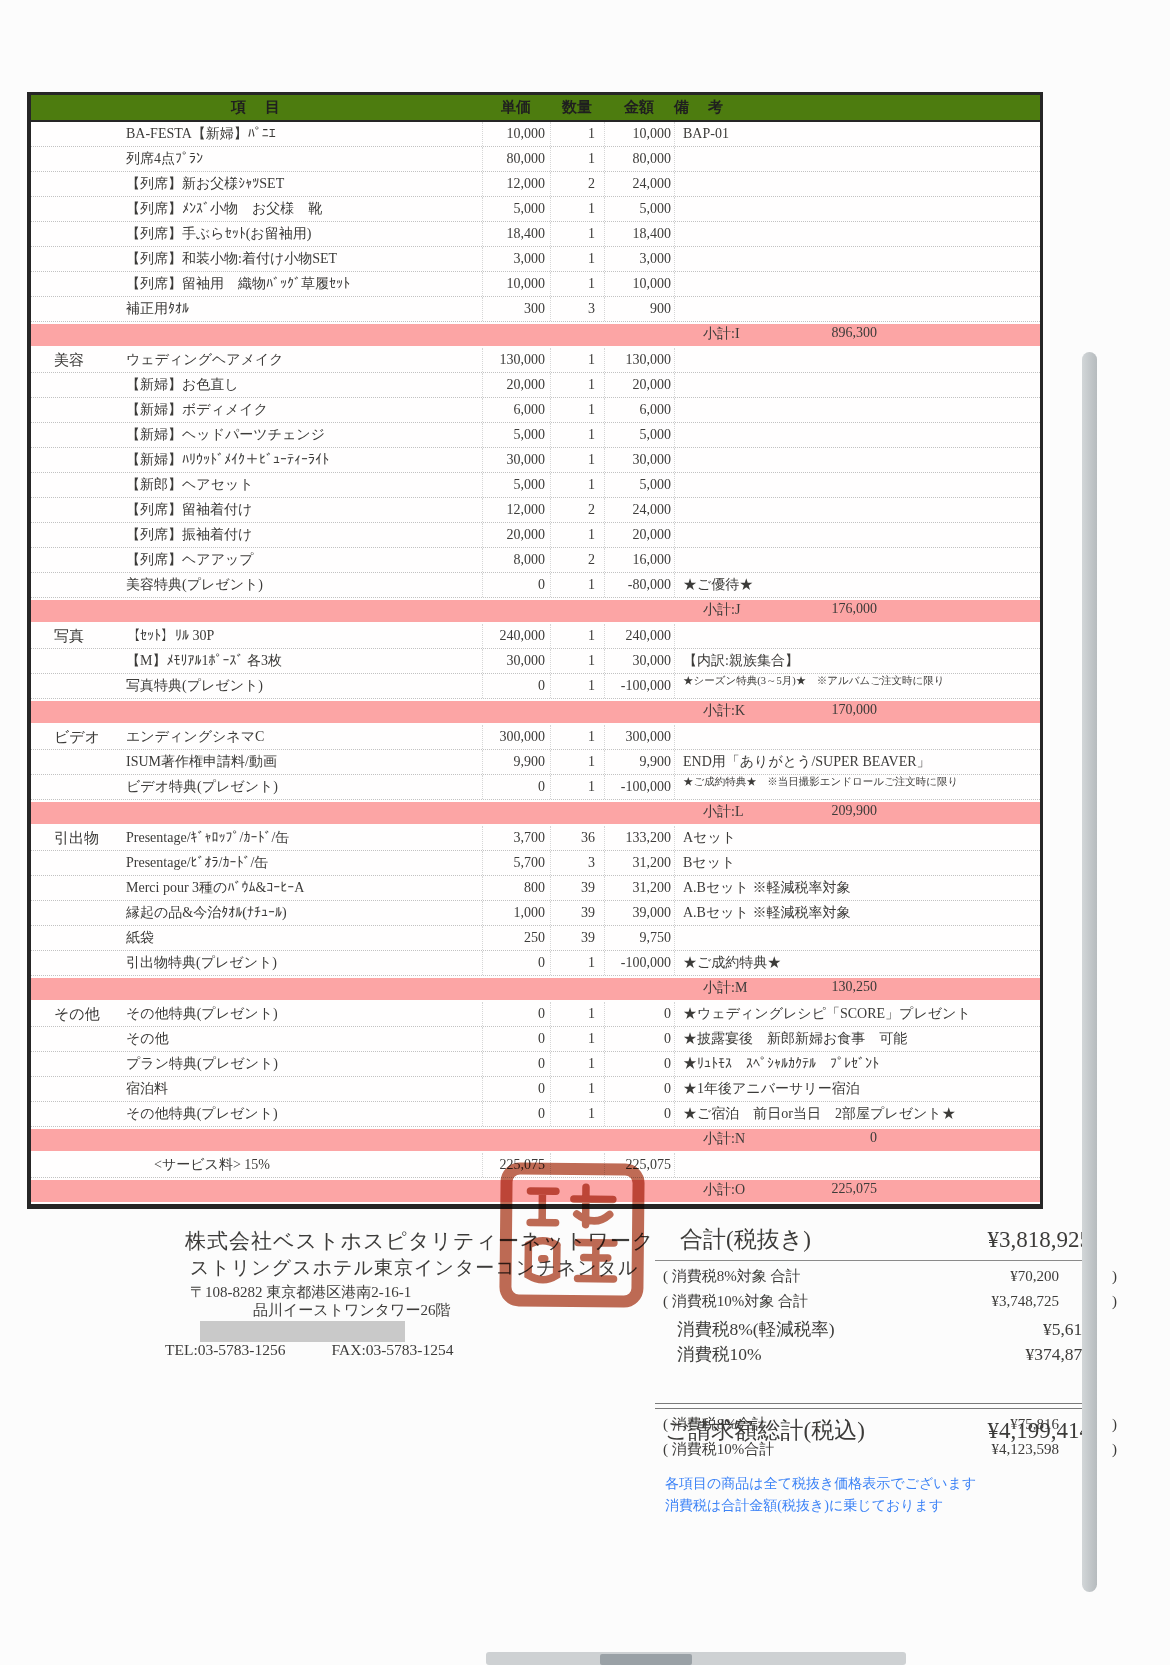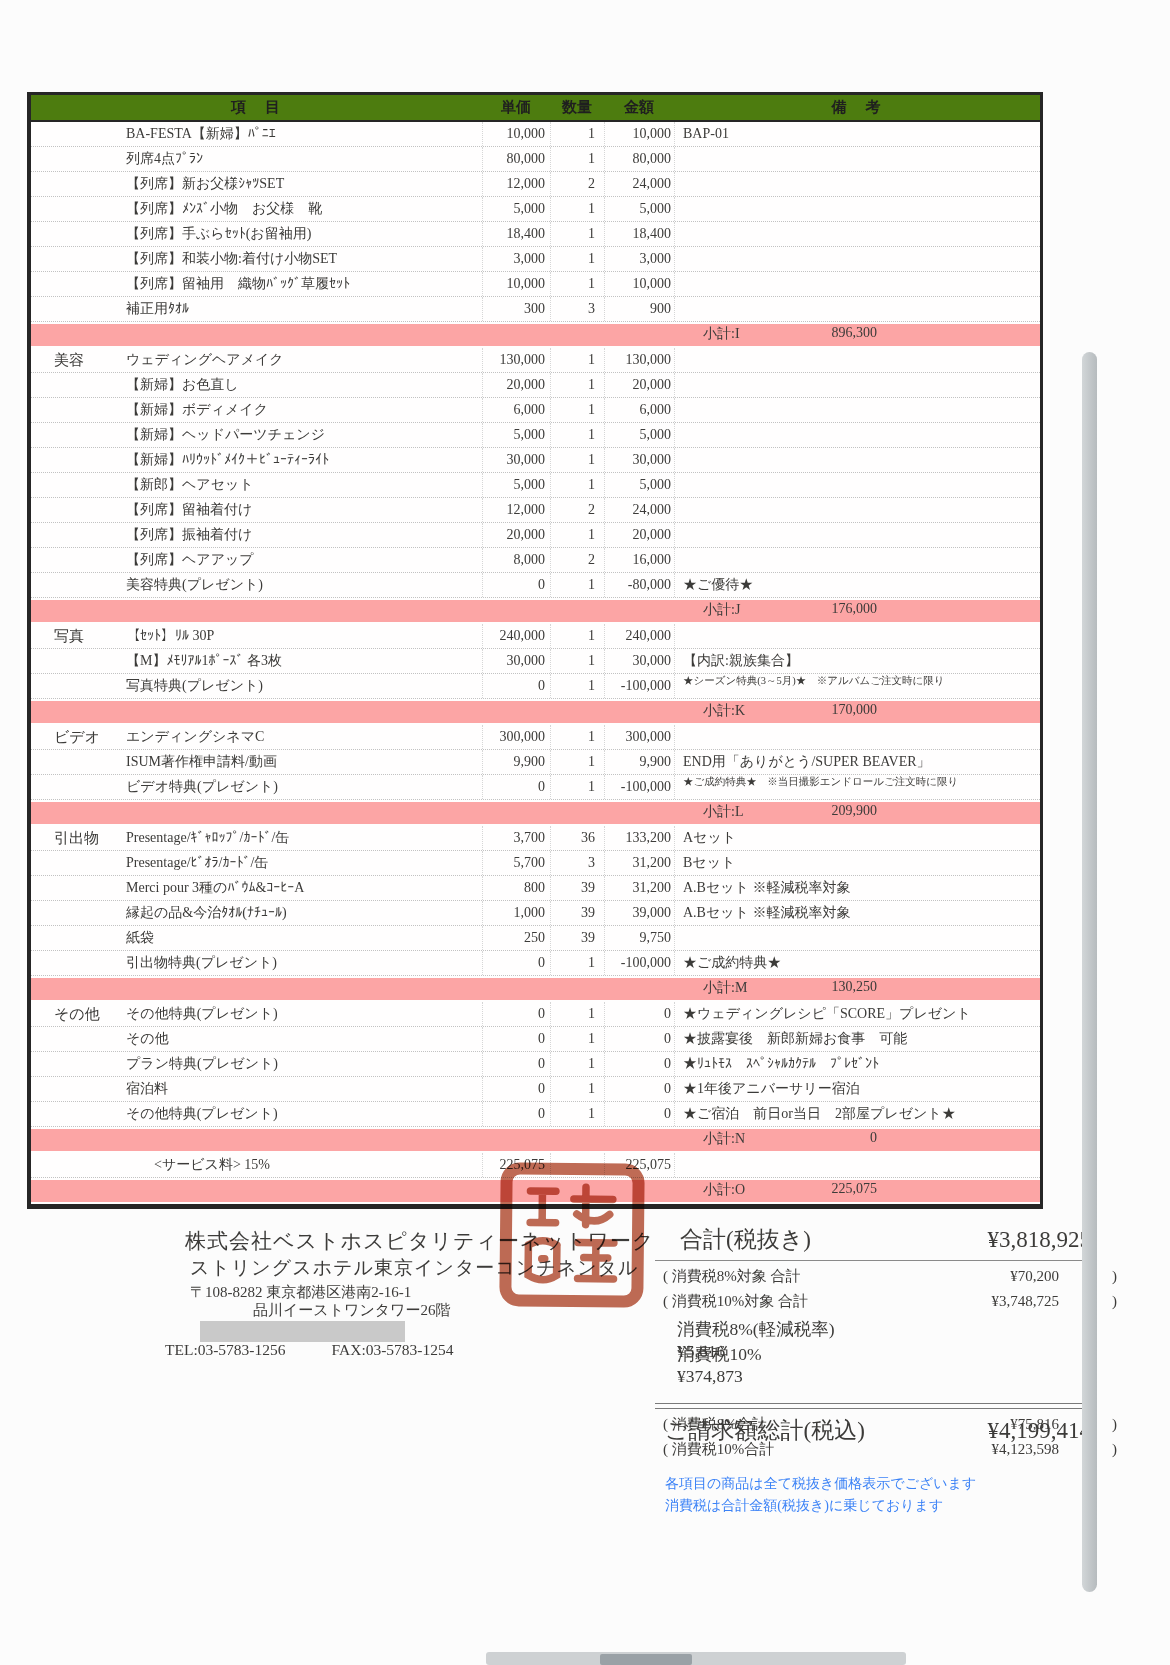--- a/index.html
+++ b/index.html
@@ -9,21 +9,21 @@
   
   .table{position:absolute;left:27px;top:92px;width:1016px;box-sizing:border-box;
          border:3px solid #262626;border-left-width:4px;border-bottom-width:5px;background:#fffefe;}
   .table *{box-sizing:border-box;}
   .thead{display:flex;height:27px;background:#4d7c0f;border-bottom:2px solid #262626;
          align-items:center;font-size:15px;font-weight:bold;color:#1f1f1f;}
   .h-item{width:451px;text-align:center;letter-spacing:2px;}
   .h-unit{width:68px;text-align:center;}
   .h-qty{width:54px;text-align:center;}
   .h-amt{width:70px;text-align:center;}
-  .h-rem{flex:1;text-align:center;letter-spacing:2px;}
+  .h-rem{flex:1;letter-spacing:2px;}
 
   .trow{display:flex;height:25px;border-bottom:1px dotted #c2c2c2;align-items:center;font-size:14px;}
   .c-cat{width:85px;padding-left:23px;font-size:15px;white-space:nowrap;}
   .c-item{width:366px;padding-left:10px;white-space:nowrap;overflow:hidden;}
   .indent .c-item{padding-left:38px;}
   .c-unit{width:68px;text-align:right;padding-right:5px;border-left:1px dotted #d6d6d6;height:100%;line-height:24px;}
   .c-qty{width:54px;text-align:right;padding-right:9px;border-left:1px dotted #d6d6d6;height:100%;line-height:24px;}
   .c-amt{width:70px;text-align:right;padding-right:3px;border-left:1px dotted #d6d6d6;height:100%;line-height:24px;}
   .c-rem{flex:1;padding-left:8px;border-left:1px dotted #d6d6d6;white-space:nowrap;overflow:hidden;height:100%;line-height:24px;}
   .c-rem.small{font-size:10.5px;white-space:normal;line-height:1.15;padding-top:1px;}
@@ -45,21 +45,21 @@
   .stamp{position:absolute;left:497px;top:1155px;width:150px;height:160px;color:#b14a2f;
          opacity:.82;mix-blend-mode:multiply;transform:rotate(.6deg);}
 
   
   .totals{position:absolute;left:655px;top:1224px;width:462px;}
   .t-row{display:flex;align-items:baseline;}
   .t-row.grand{font-size:23px;height:36px;}
   .t-row.grand .t-label{margin-left:25px;}
   .t-row.paren{font-size:15px;height:25px;gap:32px;}
   .t-row.paren .t-label{margin-left:8px;}
-  .t-row.tax{font-size:17.5px;height:25px;flex-direction:column;}
+  .t-row.tax{font-size:17.5px;height:25px;}
   .t-row.tax .t-label{margin-left:22px;}
   .t-row.invoice{font-size:23px;height:34px;}
   .t-row.invoice .t-label{margin-left:10px;margin-top:48px;}
   .t-label{white-space:nowrap;}
   .t-value{flex:1;text-align:right;white-space:nowrap;}
   .t-paren{width:26px;text-align:right;}
   .t-line{height:1px;background:#8a8a8a;margin:0 26px 6px 0;}
   .t-line.double{height:4px;background:none;border-top:1px solid #7a7a7a;border-bottom:1px solid #7a7a7a;margin-top:2px;margin-right:22px;}
   .notes{margin:8px 0 0 10px;font-size:14px;line-height:1.6;color:#3b82f6;}
 

